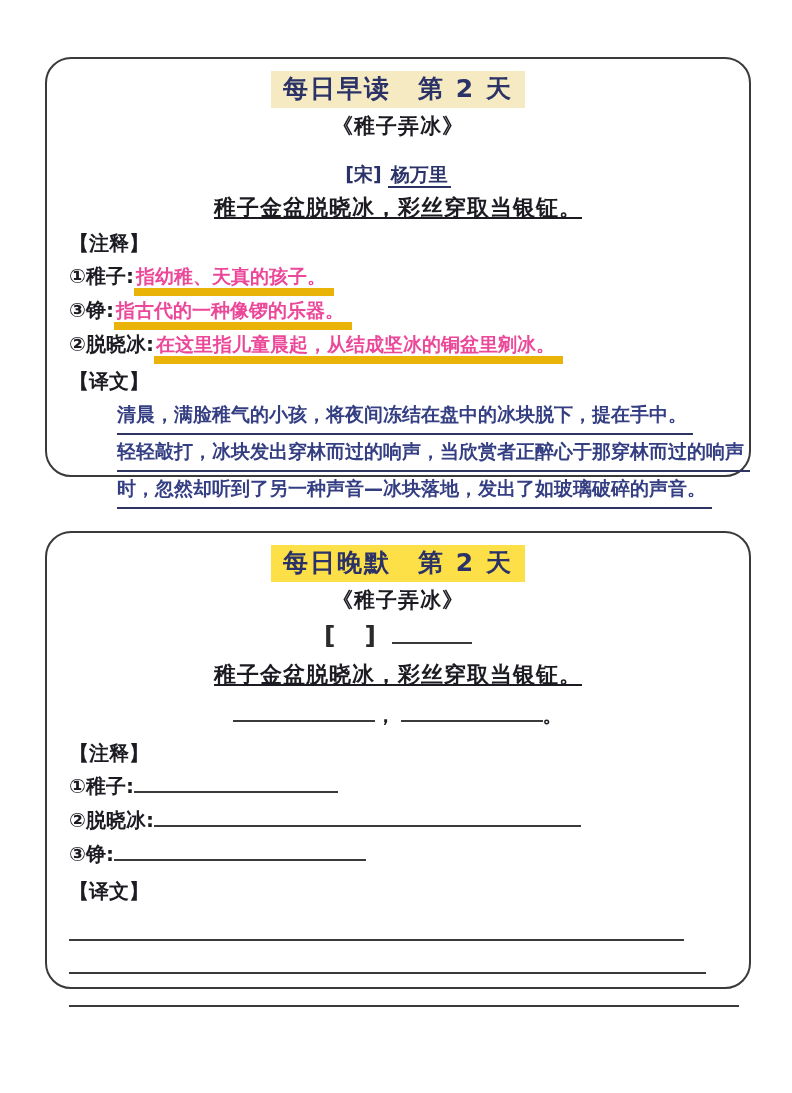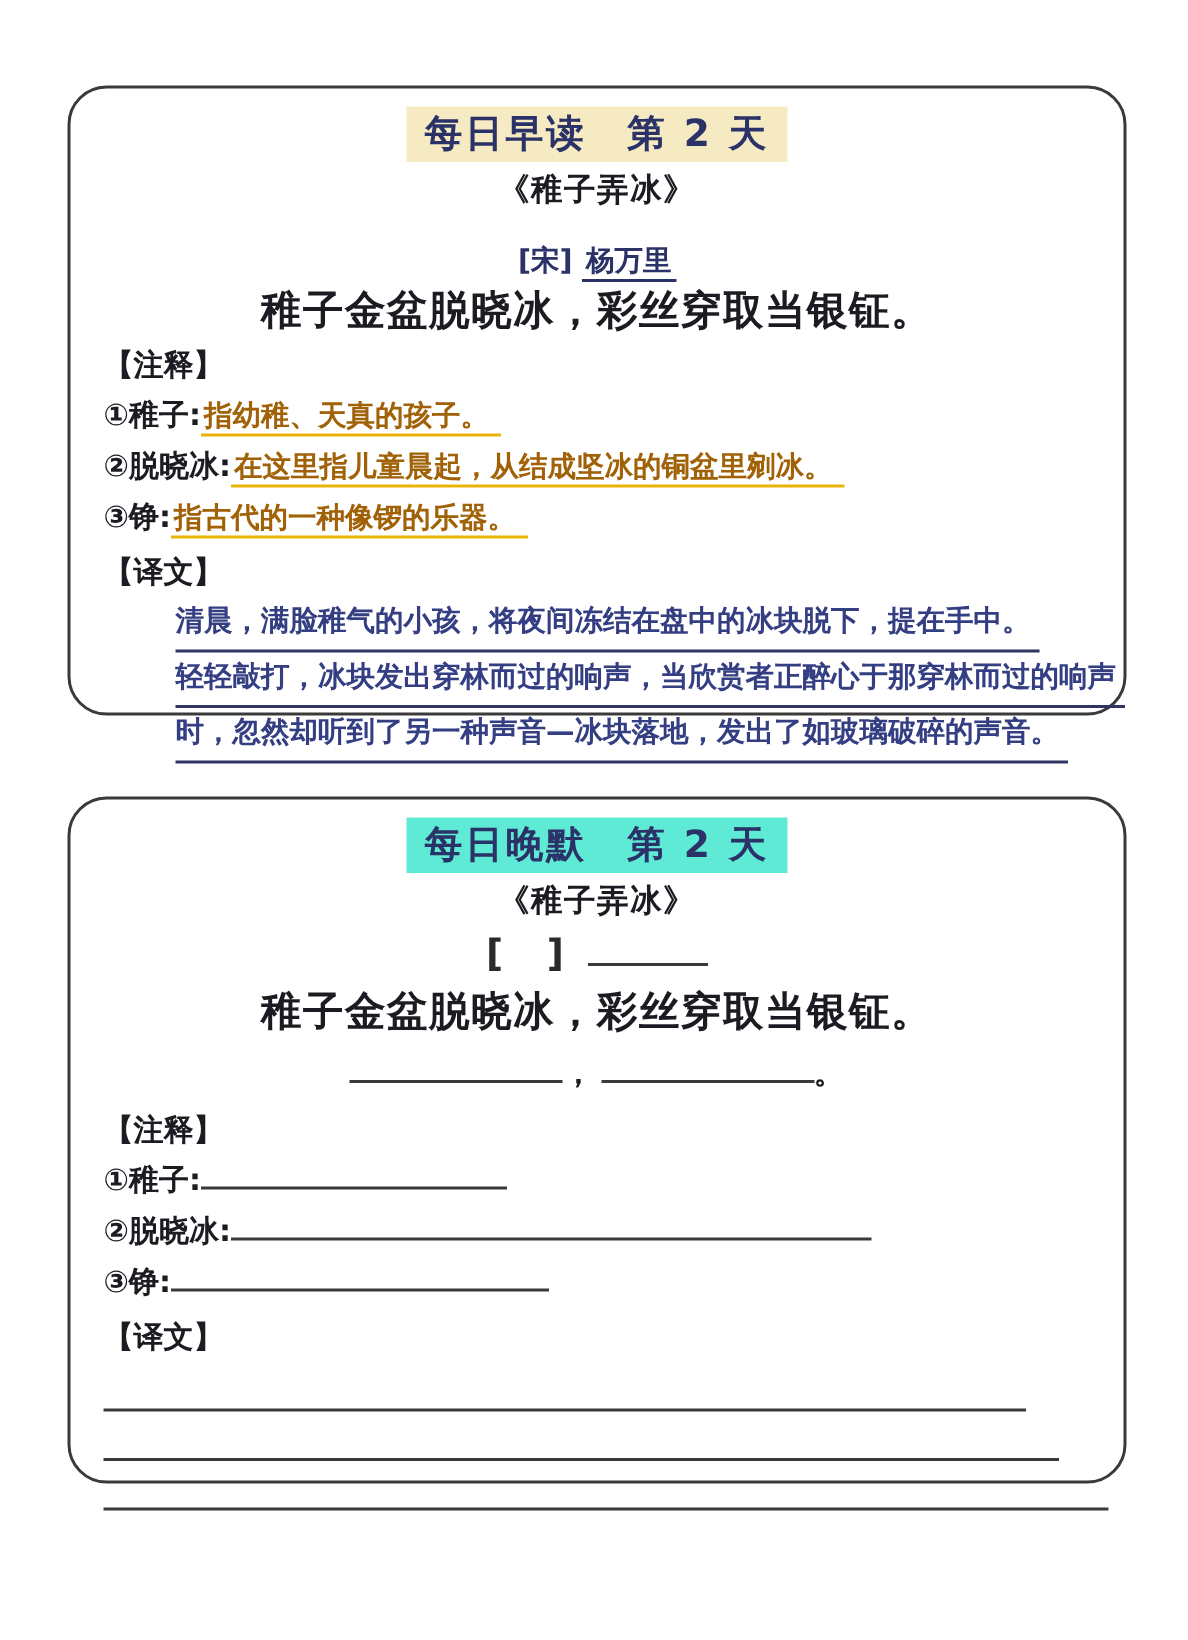--- a/index.html
+++ b/index.html
@@ -28,36 +28,36 @@
     display:inline-block;
     margin-top:2px;
     padding:3px 12px 4px 12px;
     font-size:25px;
     font-weight:bold;
     color:#2a3268;
     letter-spacing:2px;
     line-height:1.2;
   }
   .badge-morning { background:#f5eac2; }
-  .badge-evening { background:#5eead4; }
+  .badge-evening { background:#fde047; }
 
   .row-center { text-align:center; line-height:32px; }
   .row-left   { text-align:left;  line-height:33px; white-space:nowrap; }
 
   .poem-title { font-size:21px; font-weight:bold; color:#1b1b22; letter-spacing:1px; margin-top:2px; }
   .author-row { font-size:19px; font-weight:bold; color:#2a3268; margin-top:16px; }
   .author-name { border-bottom:2px solid #2a3268; padding:0 3px 1px 3px; margin-left:6px; }
-  .poem-line  { font-size:27px; font-weight:bold; letter-spacing:1px; margin-top:2px; }
+  .poem-line  { font-size:22px; font-weight:bold; letter-spacing:1px; margin-top:2px;text-decoration:underline; }
   .poem-line-answer { color:#343e82; }
   .u-seg { border-bottom:2px solid #2e3563; padding-bottom:1px; }
   .seg-gap { display:inline-block; width:10px; }
 
   .section-header { font-size:20px; font-weight:bold; color:#1b1b22; margin-top:3px; }
   .note-prefix { font-size:20px; font-weight:bold; color:#1b1b22; }
-  .note-answer { font-size:19px; font-weight:bold; color:#a16207; border-bottom:2px solid #eab308; padding:0 8px 1px 2px; }
+  .note-answer { font-size:19px; font-weight:bold; color:#ec4899; border-bottom:8px solid #eab308; padding:0 8px 1px 2px; }
 
   .trans-line {
     display:inline-block;
     font-size:19px; font-weight:bold; color:#343e82;
     border-bottom:2px solid #2e3563;
     padding:0 6px 2px 0;
     white-space:nowrap;
     margin-left:48px;
   }
 
@@ -108,24 +108,24 @@
 
     <div class="row-center poem-line">稚子金盆脱晓冰，彩丝穿取当银钲。</div>
 
 
     <div class="row-left section-header">【注释】</div>
 
     <div class="row-left">
       <span class="note-prefix">①稚子:</span><span class="note-answer">指幼稚、天真的孩子。</span>
     </div>
     <div class="row-left">
-      <span class="note-prefix">②脱晓冰:</span><span class="note-answer">在这里指儿童晨起，从结成坚冰的铜盆里剜冰。</span>
+      <span class="note-prefix">③铮:</span><span class="note-answer">指古代的一种像锣的乐器。</span>
     </div>
     <div class="row-left">
-      <span class="note-prefix">③铮:</span><span class="note-answer">指古代的一种像锣的乐器。</span>
+      <span class="note-prefix">②脱晓冰:</span><span class="note-answer">在这里指儿童晨起，从结成坚冰的铜盆里剜冰。</span>
     </div>
 
     <div class="row-left section-header">【译文】</div>
 
     <div class="row-left">
       <span class="trans-line">清晨，满脸稚气的小孩，将夜间冻结在盘中的冰块脱下，提在手中。</span>
     </div>
     <div class="row-left">
       <span class="trans-line">轻轻敲打，冰块发出穿林而过的响声，当欣赏者正醉心于那穿林而过的响声</span>
     </div>

